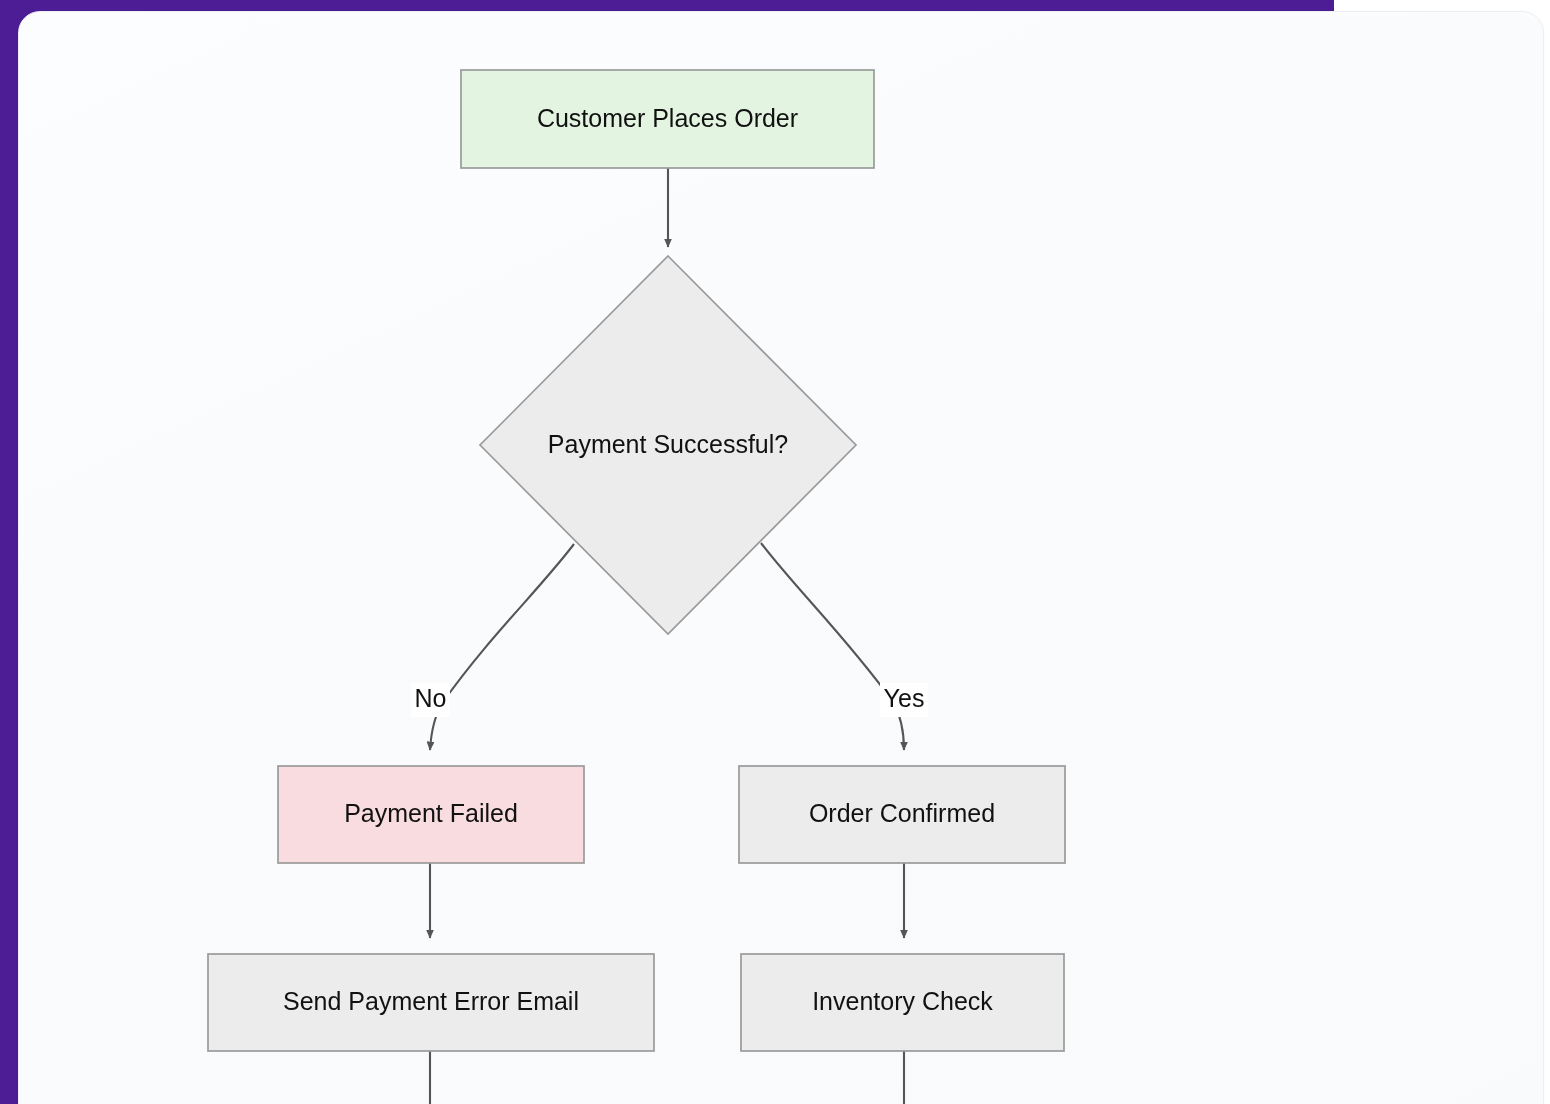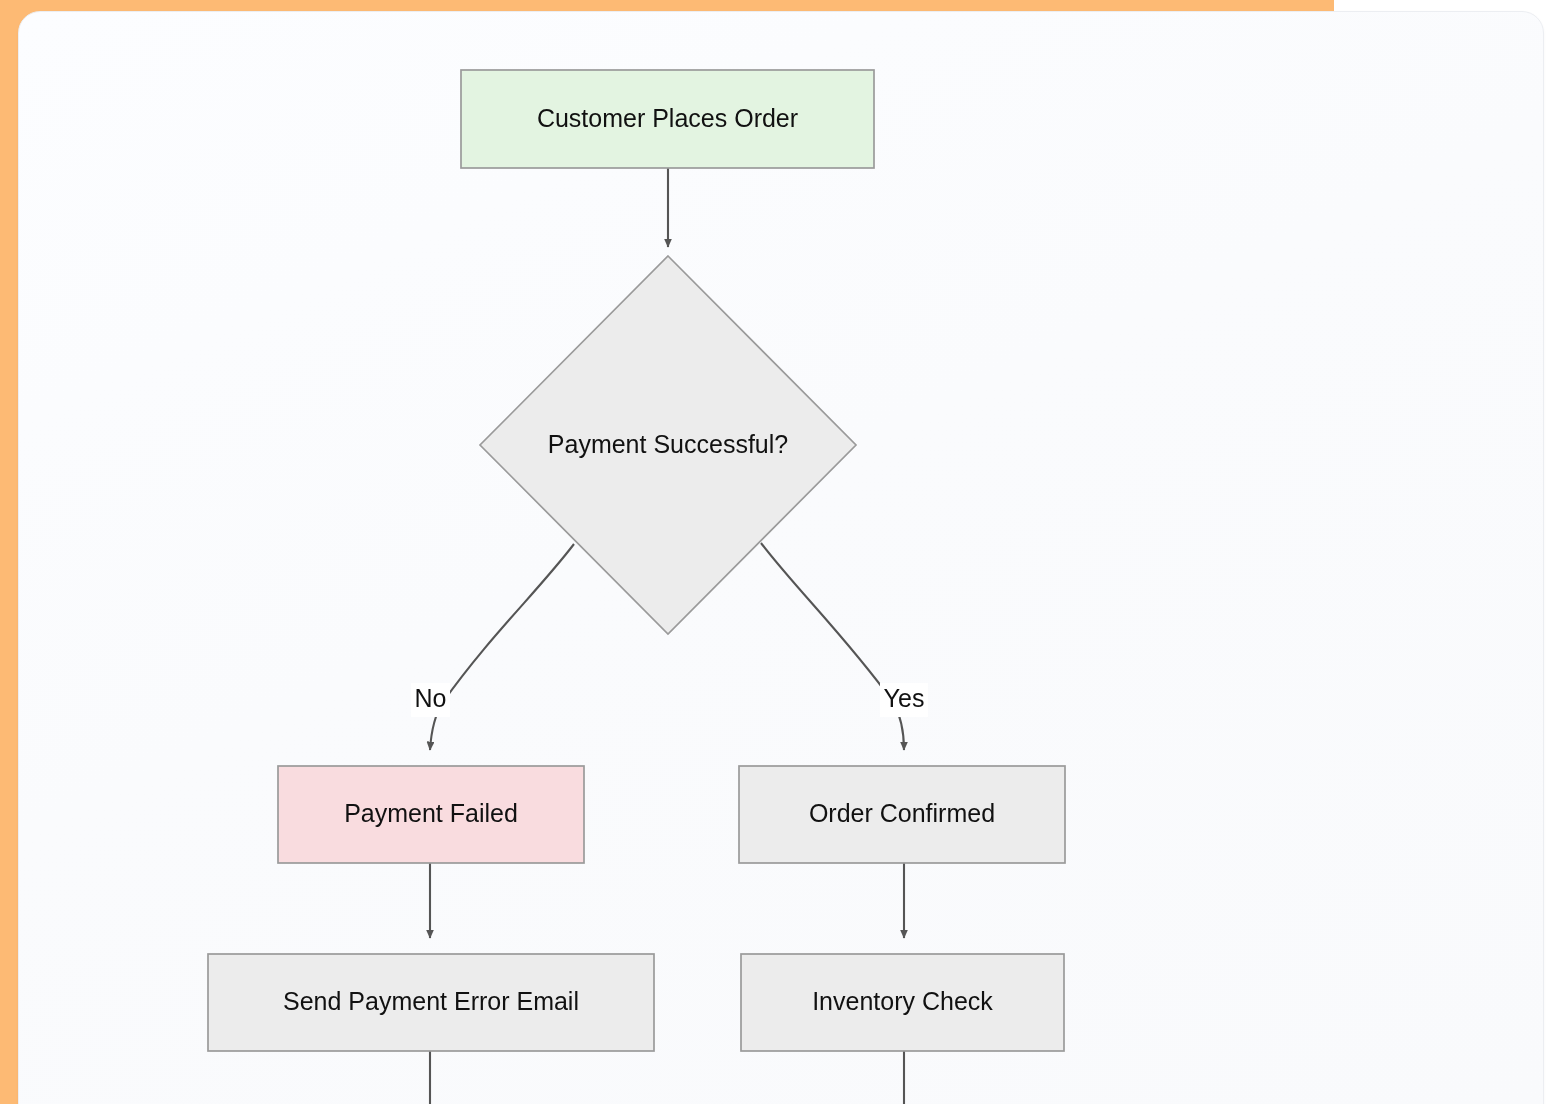--- a/index.html
+++ b/index.html
@@ -11,21 +11,21 @@
     width: 1550px;
     height: 1104px;
     overflow: hidden;
     font-family: "Liberation Sans", sans-serif;
   }
 
   #app {
     position: relative;
     width: 1334px;
     height: 1104px;
-    background: #fdba74;
+    background: #4c1d95;
     text-decoration: underline;
   }
 
   
   #diagram-card {
     position: absolute;
     left: 18px;
     top: 11px;
     width: 1524px;
     height: 1115px;

